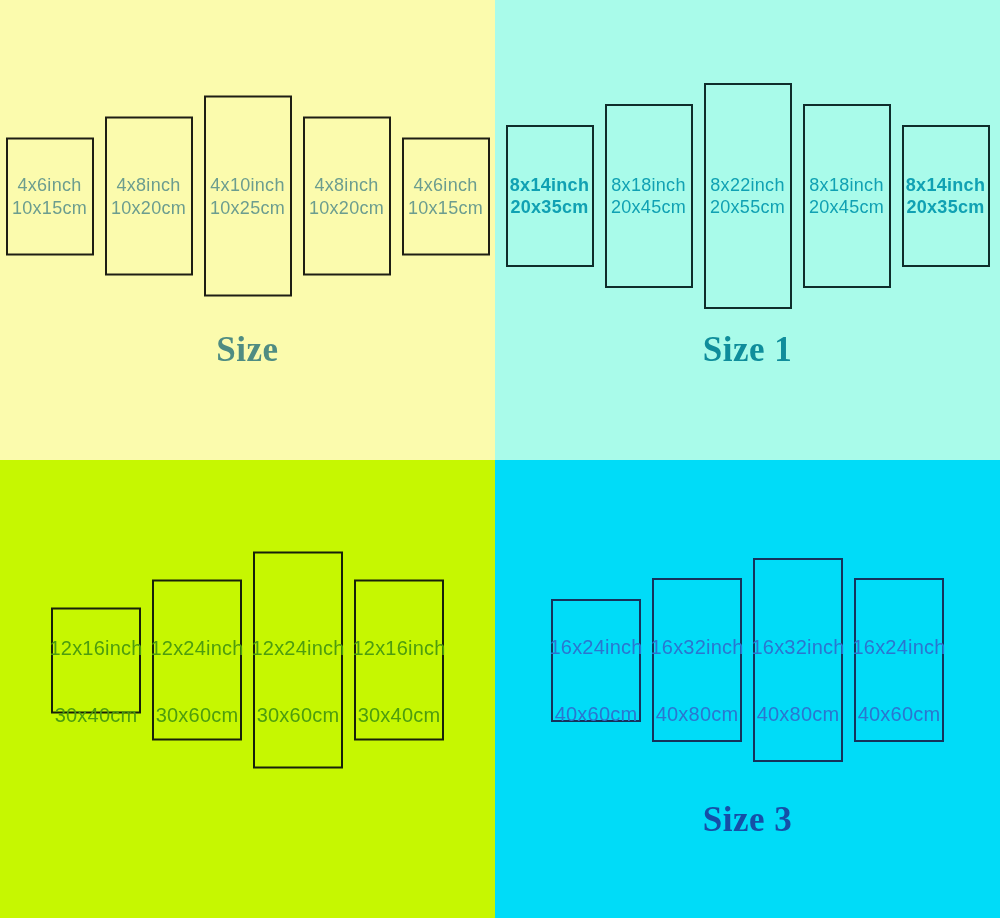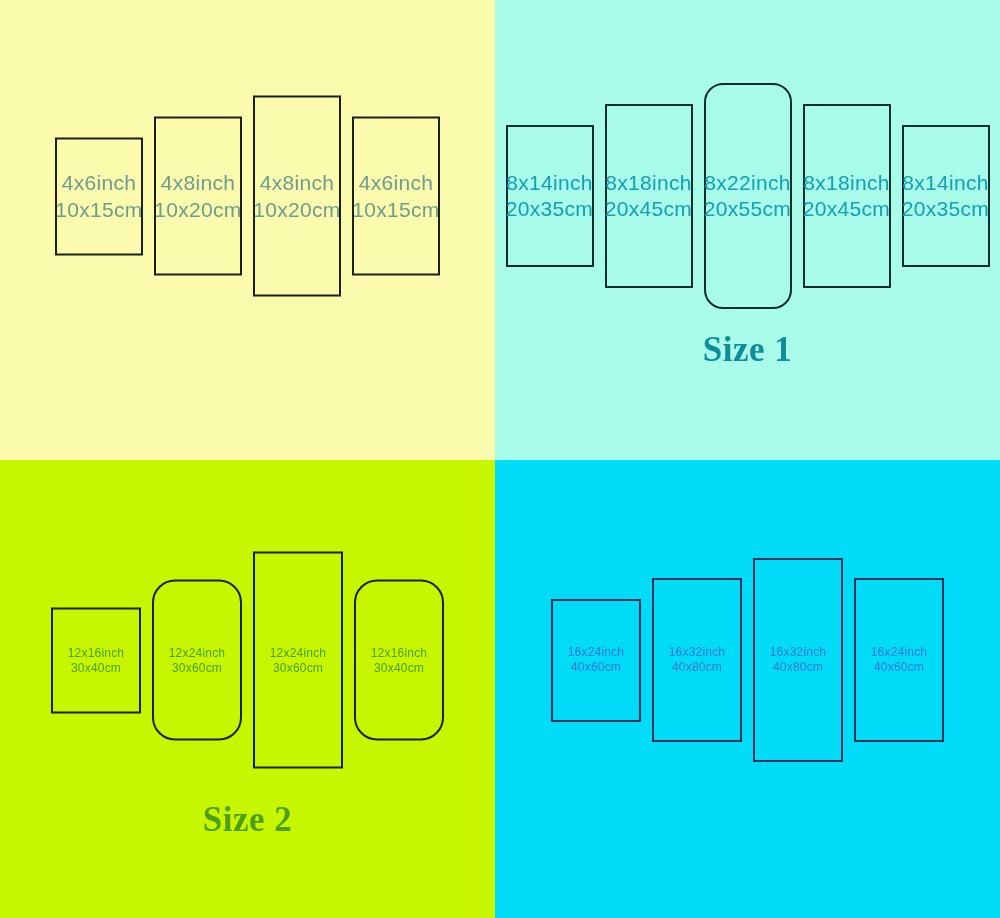--- a/index.html
+++ b/index.html
@@ -37,34 +37,34 @@
     display: flex;
     flex-direction: column;
     align-items: center;
     justify-content: center;
     flex: 0 0 auto;
   }
   .panel .line {
     color: var(--label);
     white-space: nowrap;
     text-align: center;
-    font-size: 21px;
+    font-size: 18px;
     line-height: 1.24;
     letter-spacing: 0.3px;
   }
-  .row-bottom .panel .line { font-size: 12px; letter-spacing: 0.2px; }
+  .row-bottom .panel .line { font-size: 20px; letter-spacing: 0.2px; margin-top: 42px; }
   
   .q0 .panel:nth-child(1), .q0 .panel:nth-child(5) { height: 118px; }
   .q0 .panel:nth-child(2), .q0 .panel:nth-child(4) { height: 159px; }
   .q0 .panel:nth-child(3)                          { height: 201px; }
-  .q1 .panel:nth-child(1), .q1 .panel:nth-child(5) { height: 142px; }
+  .q1 .panel:nth-child(1), .q1 .panel:nth-child(5) { height: 142px; font-weight: bold; }
   .q1 .panel:nth-child(2), .q1 .panel:nth-child(4) { height: 184px; }
-  .q1 .panel:nth-child(3)                          { height: 226px; border-radius: 19px; }
+  .q1 .panel:nth-child(3)                          { height: 226px; }
   .q2 .panel:nth-child(1), .q2 .panel:nth-child(5) { height: 106px; width: 90px; }
-  .q2 .panel:nth-child(2), .q2 .panel:nth-child(4) { height: 161px; width: 90px; border-radius: 23px; }
+  .q2 .panel:nth-child(2), .q2 .panel:nth-child(4) { height: 161px; width: 90px; }
   .q2 .panel:nth-child(3)                          { height: 217px; width: 90px; }
   .q3 .panel:nth-child(1), .q3 .panel:nth-child(5) { height: 123px; width: 90px; }
   .q3 .panel:nth-child(2), .q3 .panel:nth-child(4) { height: 164px; width: 90px; align-items: center; }
   .q3 .panel:nth-child(3)                          { height: 204px; width: 90px; }
   .title {
     position: absolute;
     left: 0;
     right: 0;
     top: 330px;
     text-align: center;
@@ -85,28 +85,33 @@
     <div class="panels">
       <div class="panel">
         <span class="line">4x6inch</span>
         <span class="line">10x15cm</span>
       </div>
       <div class="panel">
         <span class="line">4x8inch</span>
         <span class="line">10x20cm</span>
       </div>
       <div class="panel">
+        <span class="line">4x10inch</span>
+        <span class="line">10x25cm</span>
+      </div>
+      <div class="panel">
         <span class="line">4x8inch</span>
         <span class="line">10x20cm</span>
       </div>
       <div class="panel">
         <span class="line">4x6inch</span>
         <span class="line">10x15cm</span>
       </div>
     </div>
+    <div class="title">Size</div>
   </section>
 
   <section class="quadrant q1 row-top" style="--bg: #A9FBEA; --label: #10A1B3; --title: #0F8D9B; --border: #0E2D2B;">
     <div class="panels">
       <div class="panel">
         <span class="line">8x14inch</span>
         <span class="line">20x35cm</span>
       </div>
       <div class="panel">
         <span class="line">8x18inch</span>
@@ -140,21 +145,20 @@
       </div>
       <div class="panel">
         <span class="line">12x24inch</span>
         <span class="line">30x60cm</span>
       </div>
       <div class="panel">
         <span class="line">12x16inch</span>
         <span class="line">30x40cm</span>
       </div>
     </div>
-    <div class="title">Size 2</div>
   </section>
 
   <section class="quadrant q3 row-bottom" style="--bg: #00DCF8; --label: #2A76D0; --title: #154FA7; --border: #15325B;">
     <div class="panels">
       <div class="panel">
         <span class="line">16x24inch</span>
         <span class="line">40x60cm</span>
       </div>
       <div class="panel">
         <span class="line">16x32inch</span>
@@ -162,15 +166,16 @@
       </div>
       <div class="panel">
         <span class="line">16x32inch</span>
         <span class="line">40x80cm</span>
       </div>
       <div class="panel">
         <span class="line">16x24inch</span>
         <span class="line">40x60cm</span>
       </div>
     </div>
+    <div class="title">Size 3</div>
   </section>
 
 </div>
 
 </body></html>

